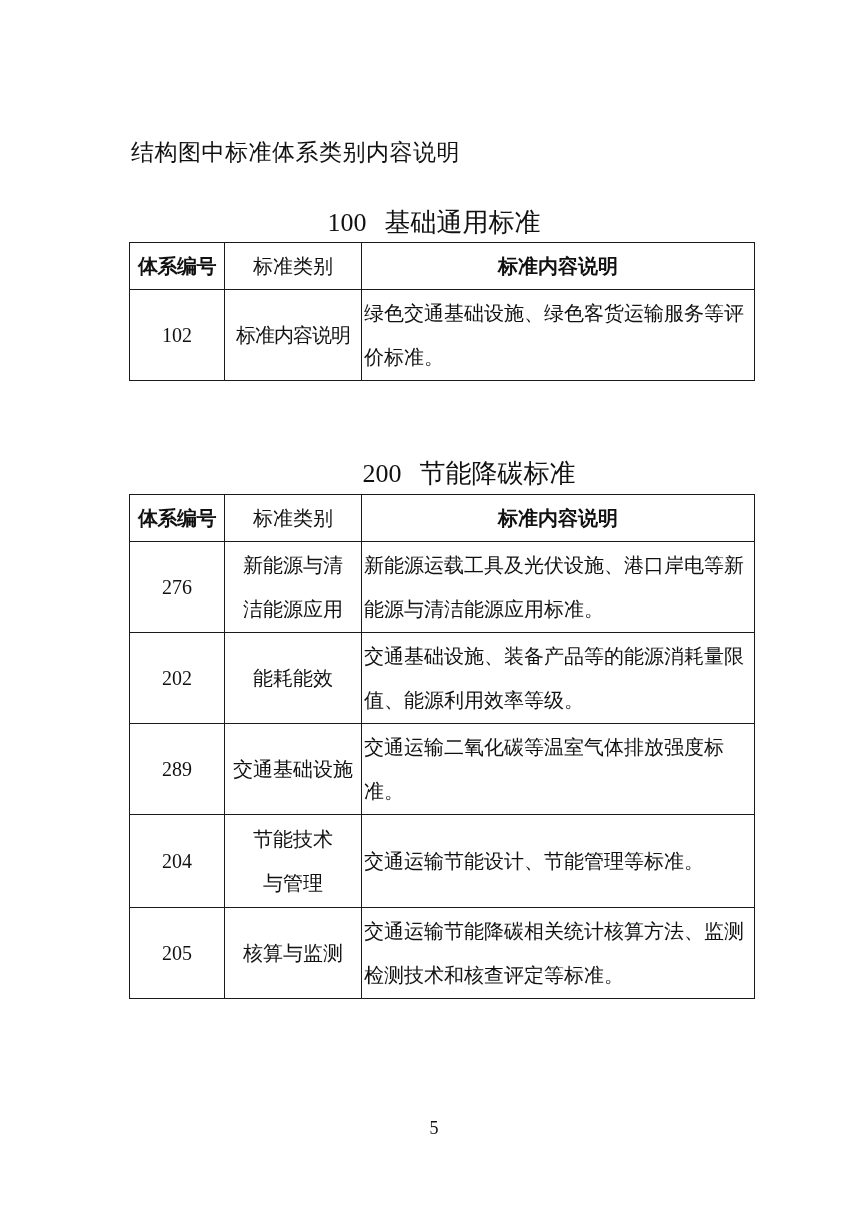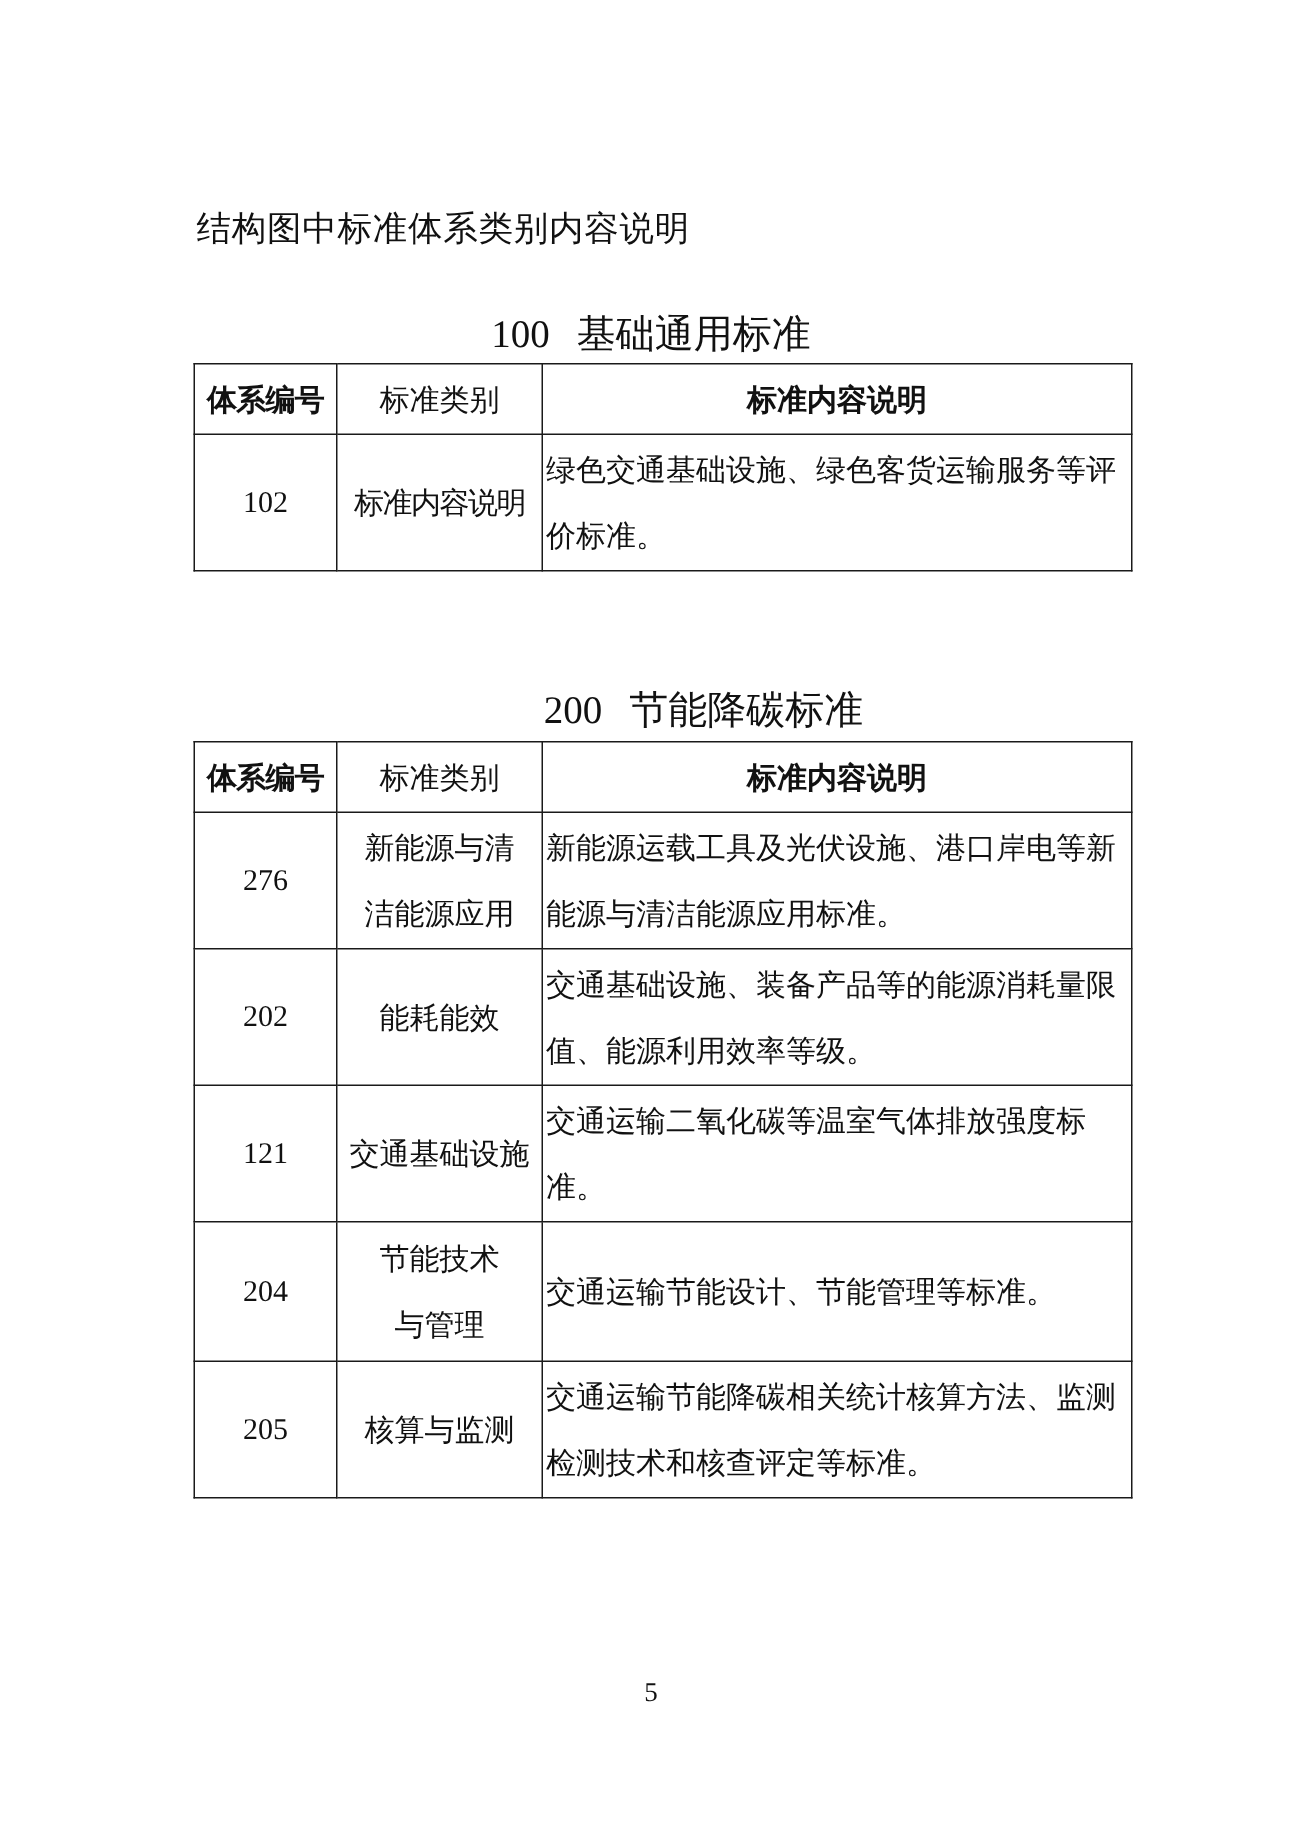--- a/index.html
+++ b/index.html
@@ -66,21 +66,21 @@
     <td class="c-code">276</td>
     <td class="c-cat" style="padding:0 18px;margin-left:24px;">新能源与清洁能源应用</td>
     <td class="c-desc">新能源运载工具及光伏设施、港口岸电等新能源与清洁能源应用标准。</td>
   </tr>
   <tr style="height:91px;">
     <td class="c-code">202</td>
     <td class="c-cat">能耗能效</td>
     <td class="c-desc">交通基础设施、装备产品等的能源消耗量限值、能源利用效率等级。</td>
   </tr>
   <tr style="height:91px;">
-    <td class="c-code">121</td>
+    <td class="c-code">289</td>
     <td class="c-cat">交通基础设施</td>
     <td class="c-desc">交通运输二氧化碳等温室气体排放强度标准。</td>
   </tr>
   <tr style="height:91px;">
     <td class="c-code">204</td>
     <td class="c-cat" style="padding:2px 24px;">节能技术与管理</td>
     <td class="c-desc">交通运输节能设计、节能管理等标准。</td>
   </tr>
   <tr style="height:91px;">
     <td class="c-code">205</td>

